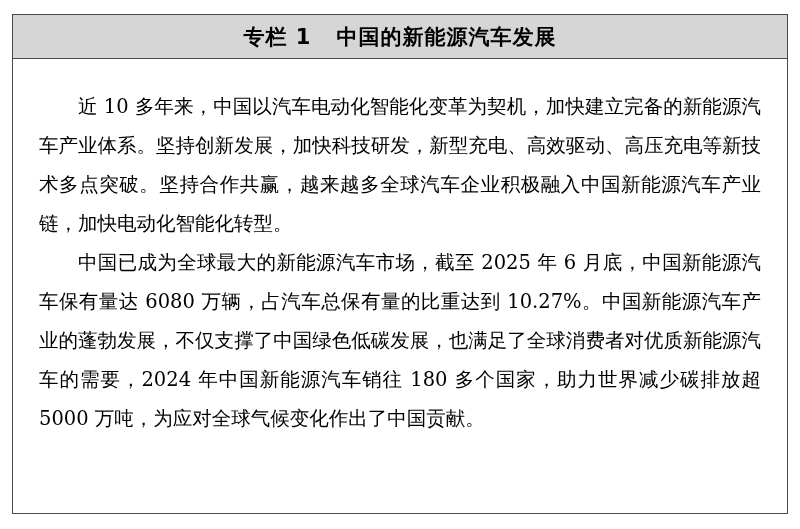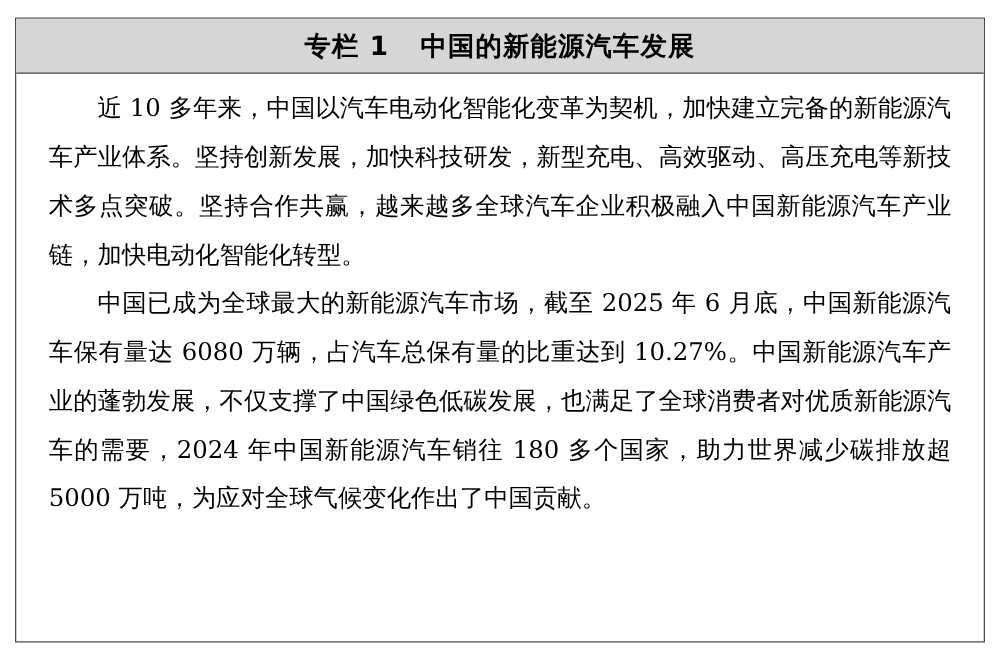--- a/index.html
+++ b/index.html
@@ -34,21 +34,21 @@
   }
   .box-title {
     font-size: 21px;
     font-weight: bold;
     letter-spacing: 1px;
     color: #000000;
     font-family: "DejaVu Sans", "Liberation Sans", sans-serif;
     white-space: pre;
   }
   .box-body {
-    padding: 8px 26px 10px 26px;
+    padding: 28px 26px 10px 26px;
     box-sizing: border-box;
   }
   p.para {
     margin: 0 0 0 0;
     font-size: 19.5px;
     line-height: 39px;
     color: #000000;
     text-align: justify;
     text-justify: inter-ideograph;
     text-indent: 2em;

